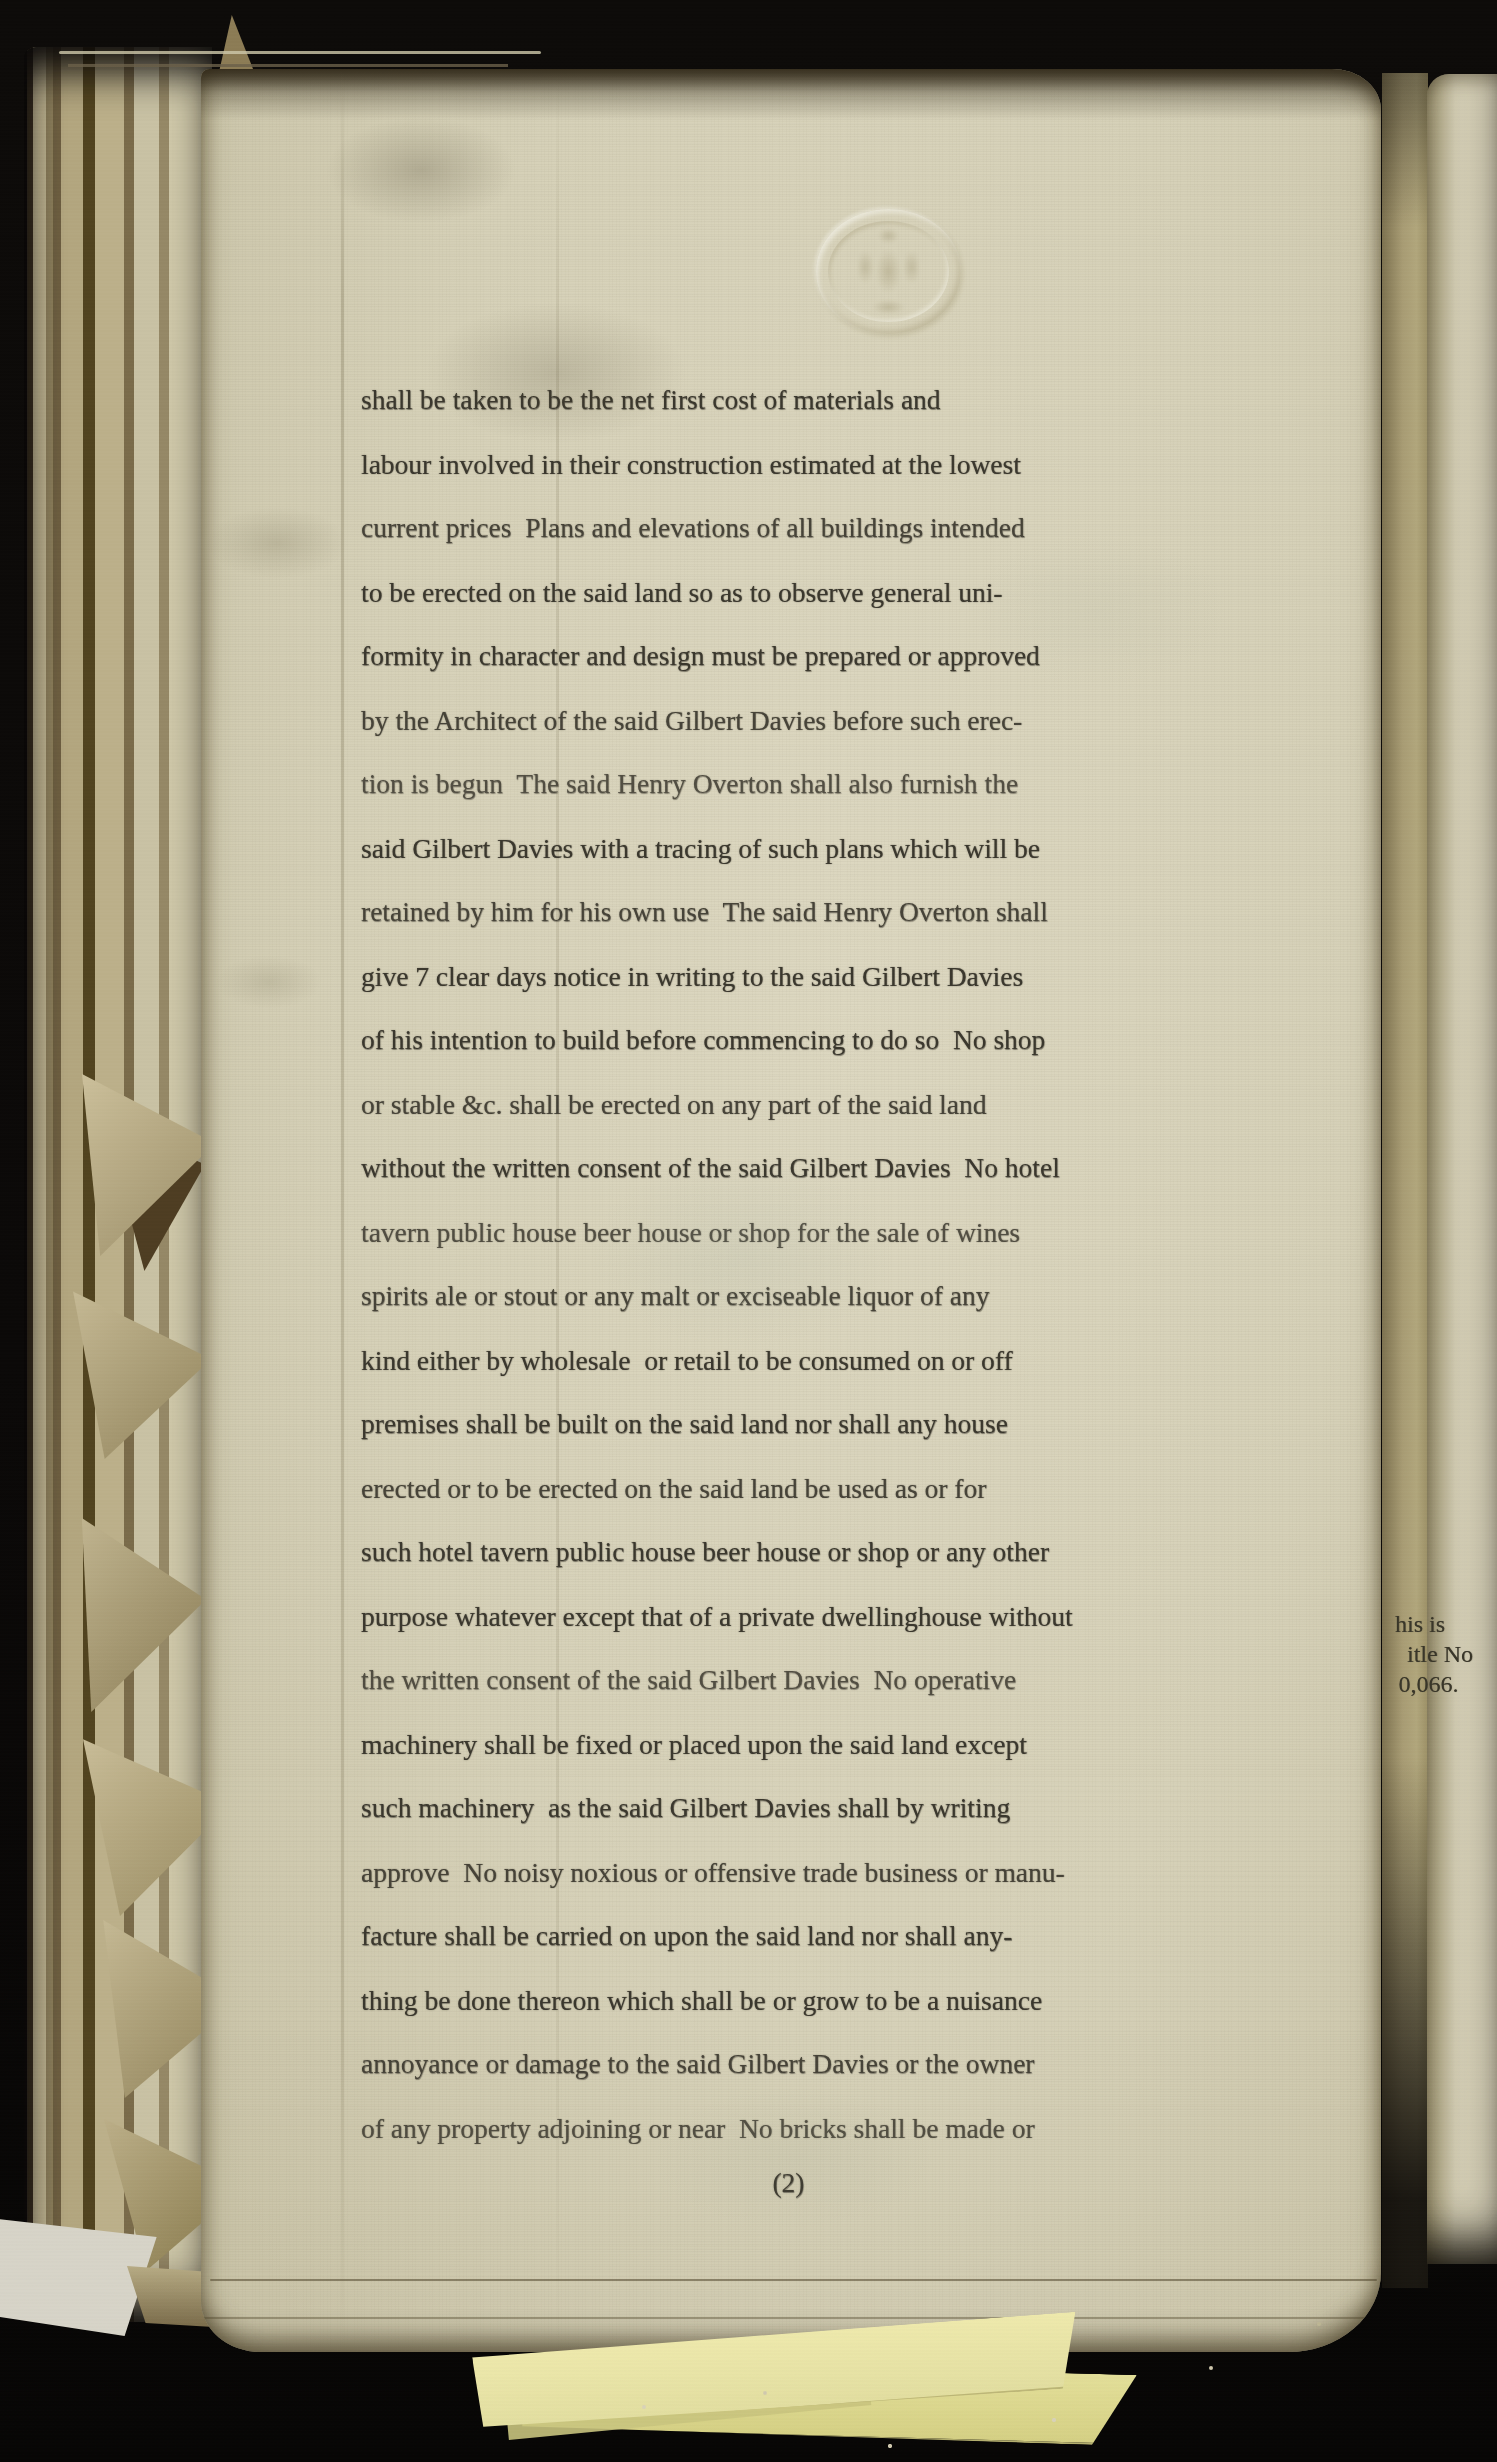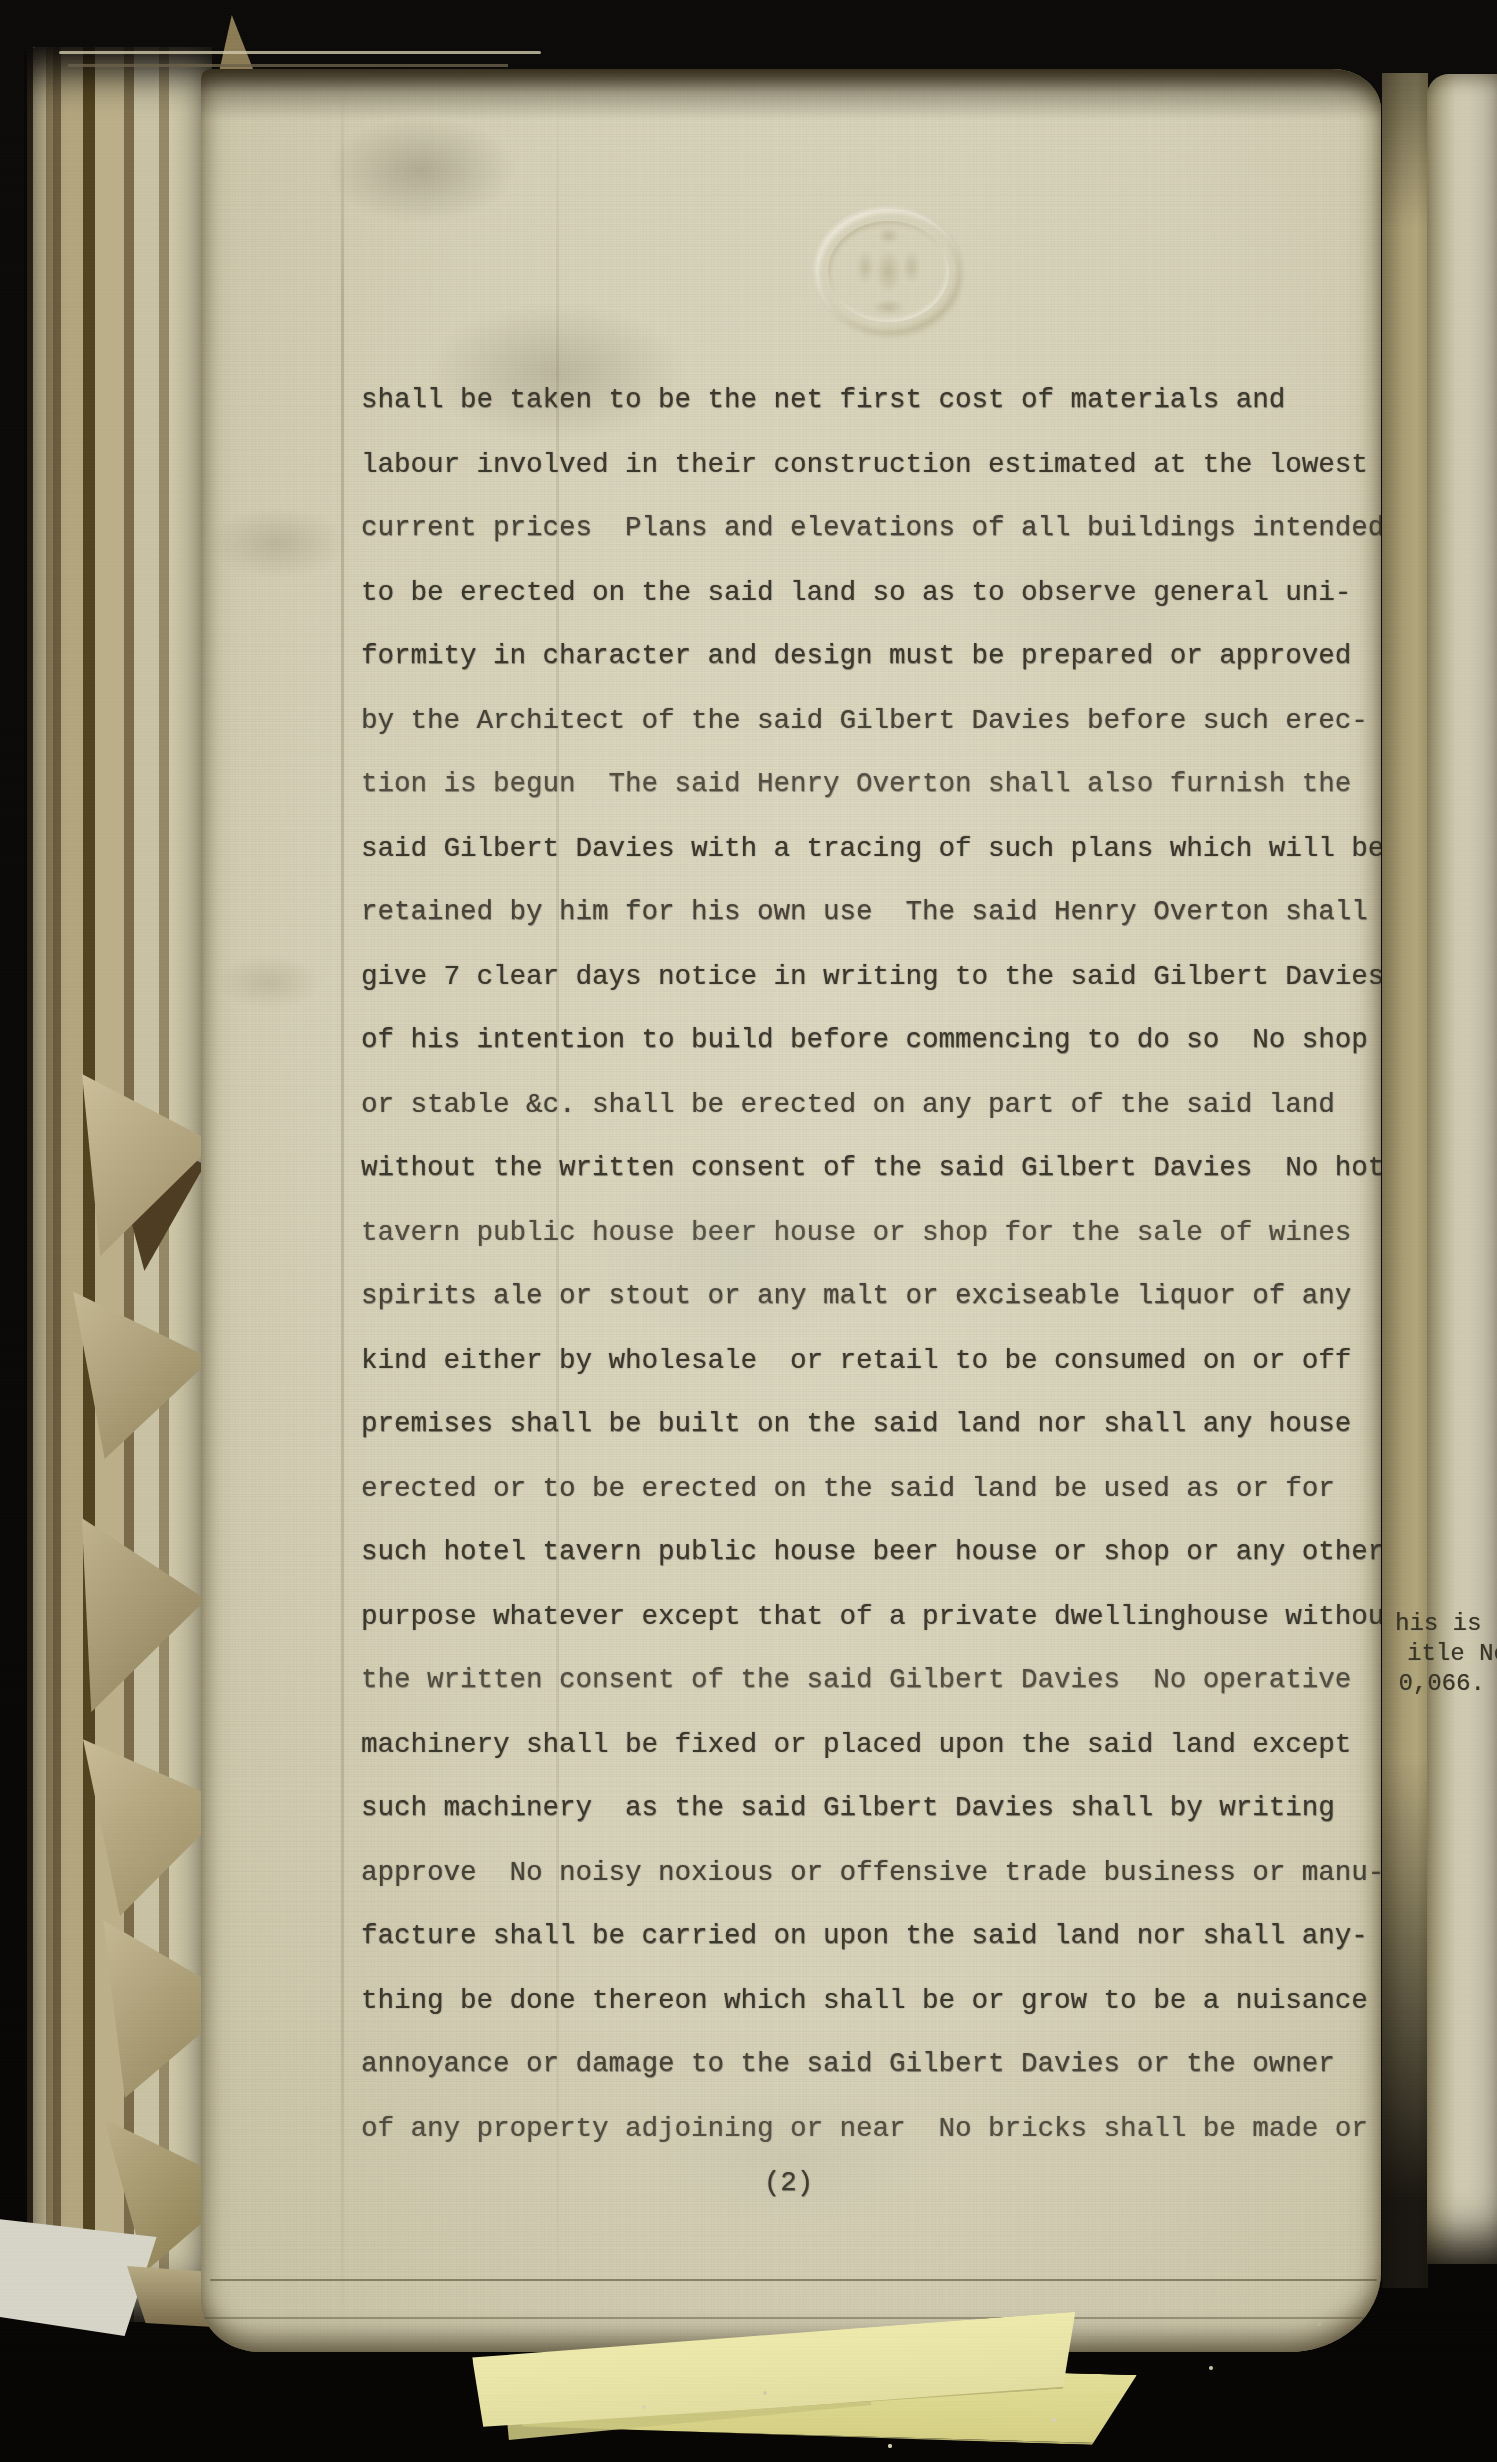--- a/index.html
+++ b/index.html
@@ -1,19 +1,19 @@
 <!DOCTYPE html>
 <html style="font-size:13.5px"><head>
 <meta charset="utf-8">
 <style>
   html,body{margin:0;padding:0;background:#060504;}
   .scene{
     position:relative;width:1498px;height:2462px;overflow:hidden;
     background:linear-gradient(180deg,#0d0b09 0%,#0b0908 55%,#070605 100%);
-    font-family:Liberation Mono, monospace;
+    font-family:Liberation Serif, serif;
   }
   
   .left-stack{
     position:absolute;left:24px;top:47px;width:188px;height:2275px;
     border-radius:12px 0 0 29px;
     background:linear-gradient(90deg,
       #0b0908 0 3.4px,#3a3022 3.4px 8.5px,#c3b894 8.5px 22px,#8d7f5c 22px 29px,
       #6e5f41 29px 37px,#b3a67f 37px 59px,#51431f 59px 71px,#bcb08a 71px 100px,
       #7a6b4a 100px 110px,#c9c2a4 110px 135px,#958866 135px 145px,#cec7a8 145px 188px);
     box-shadow:inset 0 34px 42px -10px #0b0908, inset 0 -38px 47px -12px #0b0908;

